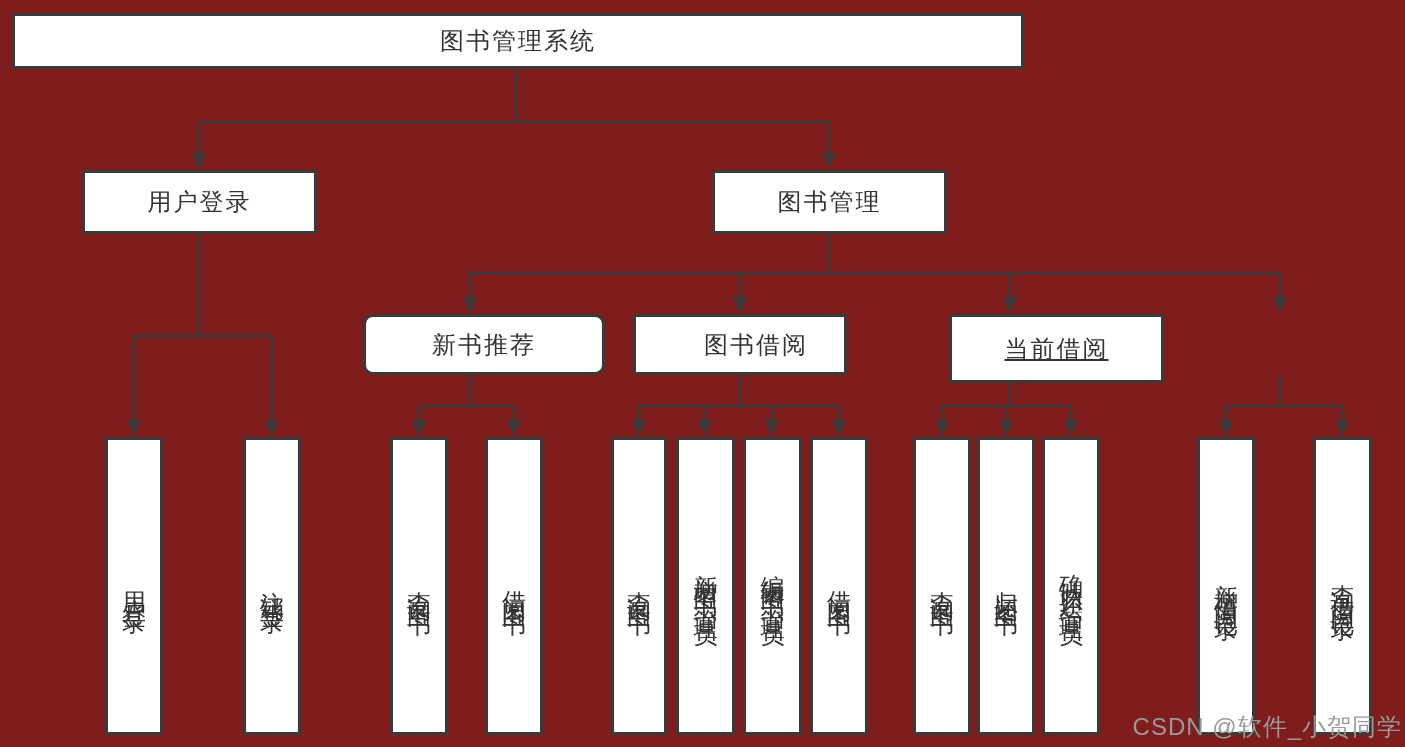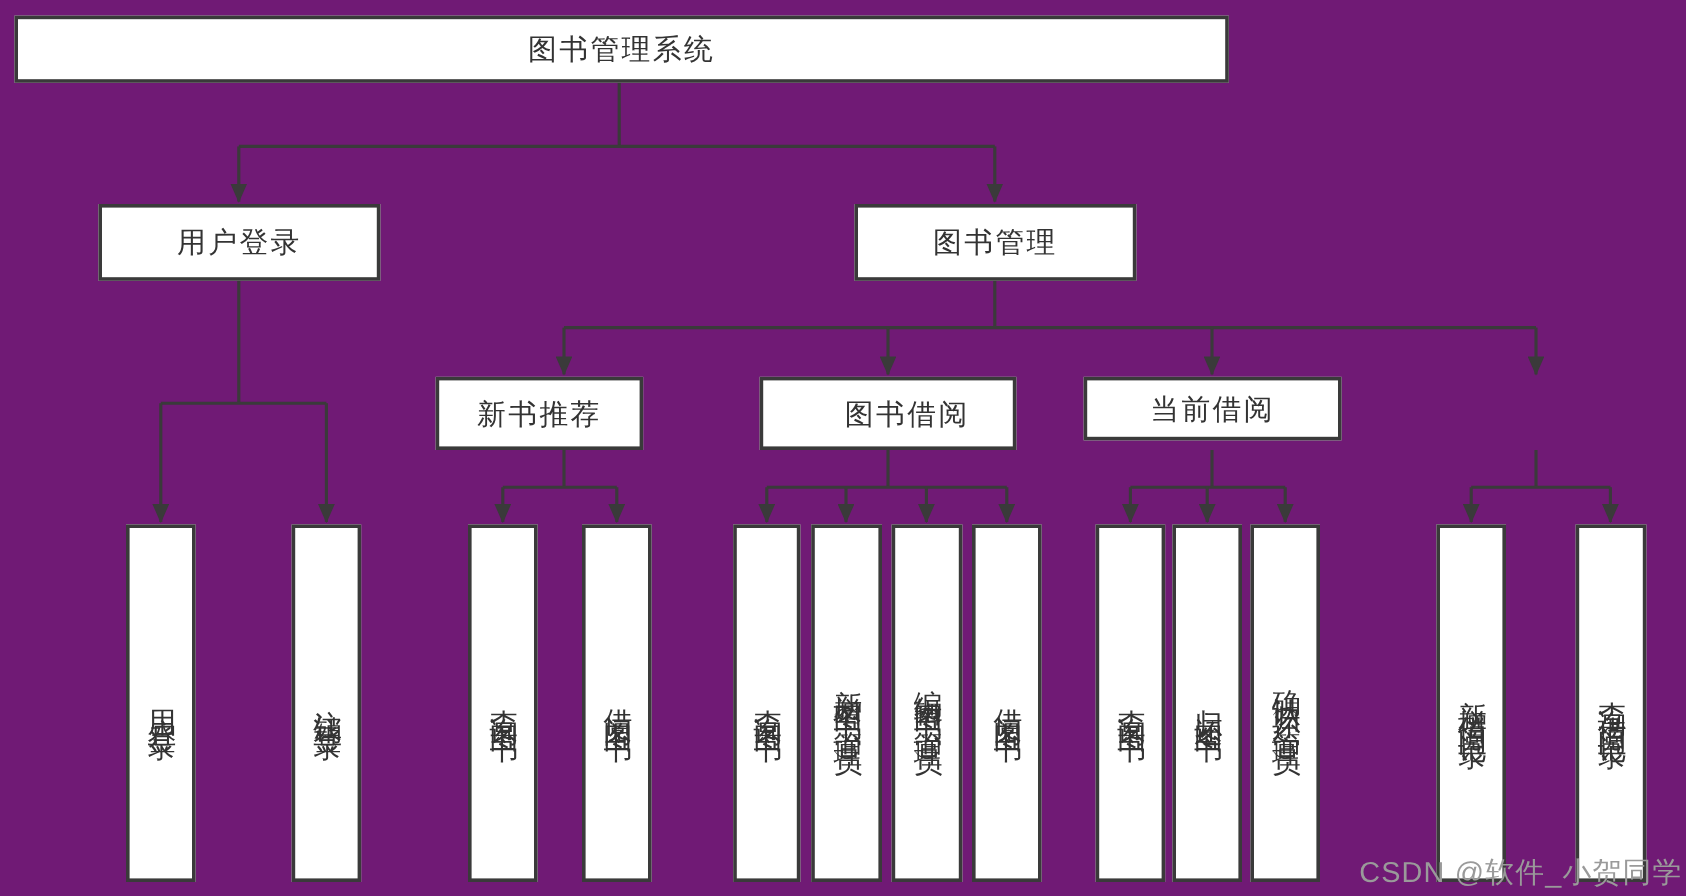--- a/index.html
+++ b/index.html
@@ -5,21 +5,21 @@
   html, body {
     margin: 0;
     padding: 0;
     background: #ffffff;
     font-family: "Liberation Sans", "DejaVu Sans", sans-serif;
   }
   .stage {
     position: relative;
     width: 1405px;
     height: 747px;
-    background: #701a75;
+    background: #7f1d1d;
     overflow: hidden;
   }
   .wires {
     position: absolute;
     left: 0;
     top: 0;
     width: 1405px;
     height: 747px;
     pointer-events: none;
   }
@@ -125,27 +125,27 @@
     <span>图书管理系统</span>
   </div>
 
   <div class="node" style="left:82px; top:170px; width:235px; height:64px;">
     <span>用户登录</span>
   </div>
   <div class="node" style="left:712px; top:170px; width:235px; height:64px;align-items:center;">
     <span>图书管理</span>
   </div>
 
-  <div class="node" style="left:363px; top:314px; width:173px; height:61px;">
+  <div class="node" style="left:363px; top:314px; width:242px; height:61px;border-radius:10px;">
     <span>新书推荐</span>
   </div>
   <div class="node" style="left:633px; top:314px; width:214px; height:61px;padding-left:32px;">
     <span>图书借阅</span>
   </div>
-  <div class="node" style="left:903px; top:314px; width:215px; height:53px;">
+  <div class="node" style="left:949px; top:314px; width:215px; height:69px;text-decoration:underline;">
     <span>当前借阅</span>
   </div>
 
   <div class="vnode" style="left:105px; top:437px; width:58px; height:298px;">
     <span class="vtext">用户登录</span>
   </div>
   <div class="vnode" style="left:243px; top:437px; width:58px; height:298px;">
     <span class="vtext">注销登录</span>
   </div>
 

